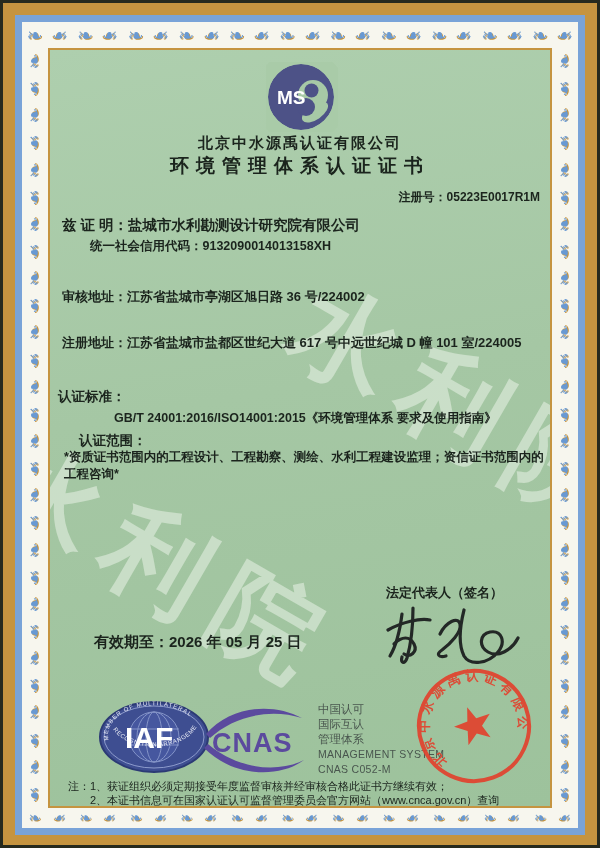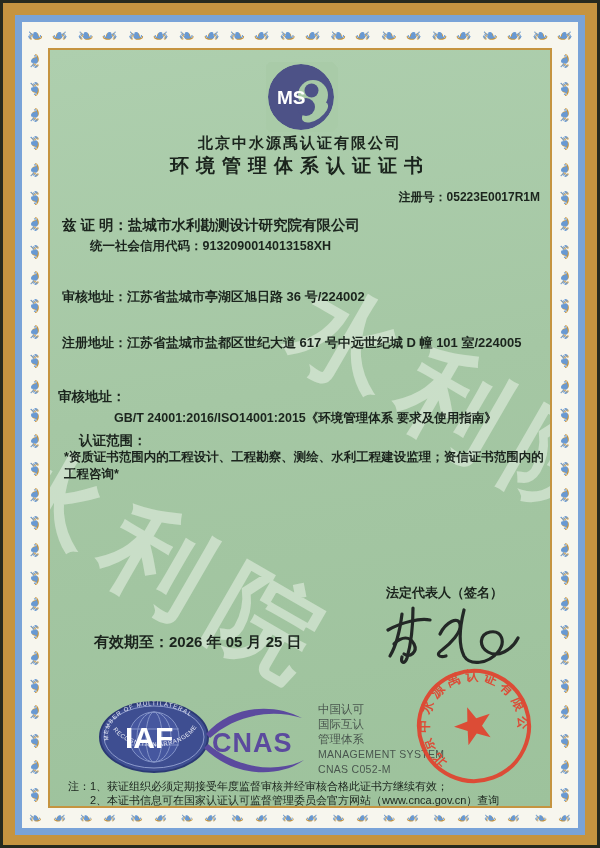--- a/index.html
+++ b/index.html
@@ -187,21 +187,21 @@
 
               <div class="abs ctr b org-line">北京中水源禹认证有限公司</div>
               <div class="abs ctr b title-line">环境管理体系认证证书</div>
               <div class="abs b regno">注册号：05223E0017R1M</div>
 
               <div class="abs b certify">兹 证 明：盐城市水利勘测设计研究院有限公司</div>
               <div class="abs b credit">统一社会信用代码：9132090014013158XH</div>
               <div class="abs b addr1">审核地址：江苏省盐城市亭湖区旭日路 36 号/224002</div>
               <div class="abs b addr2">注册地址：江苏省盐城市盐都区世纪大道 617 号中远世纪城 D 幢 101 室/224005</div>
 
-              <div class="abs b stdlab">审核地址：</div>
+              <div class="abs b stdlab">认证标准：</div>
               <div class="abs b stdval">GB/T 24001:2016/ISO14001:2015《环境管理体系 要求及使用指南》</div>
               <div class="abs b scopelab">认证范围：</div>
               <div class="abs b scopeval">*资质证书范围内的工程设计、工程勘察、测绘、水利工程建设监理；资信证书范围内的工程咨询*</div>
 
               <div class="abs b valid">有效期至：2026 年 05 月 25 日</div>
               <div class="abs b legal">法定代表人（签名）</div>
 
               <svg class="abs sig" width="150" height="72" viewBox="0 0 150 72">
                 <g stroke="#16181a" stroke-width="3.2" fill="none" stroke-linecap="round" stroke-linejoin="round" opacity="0.9">
                   <path d="M22,14 C20,30 16,46 10,56"></path>

